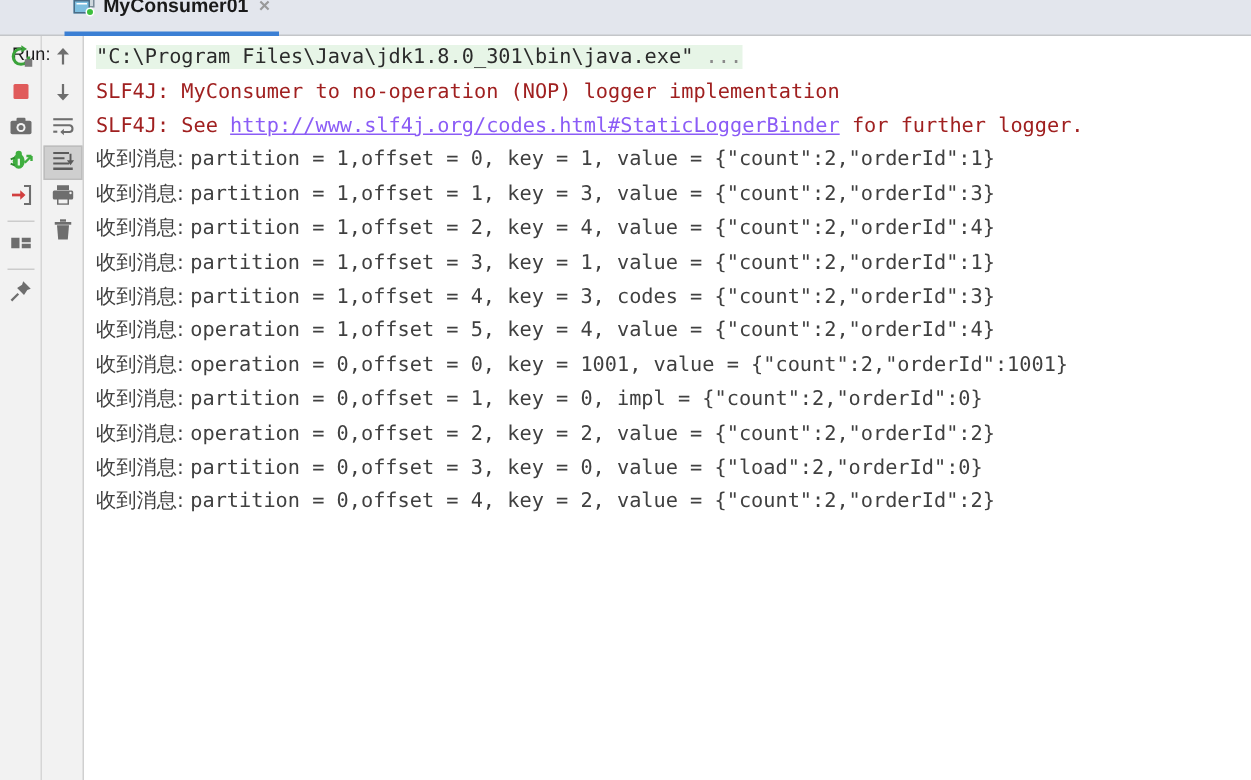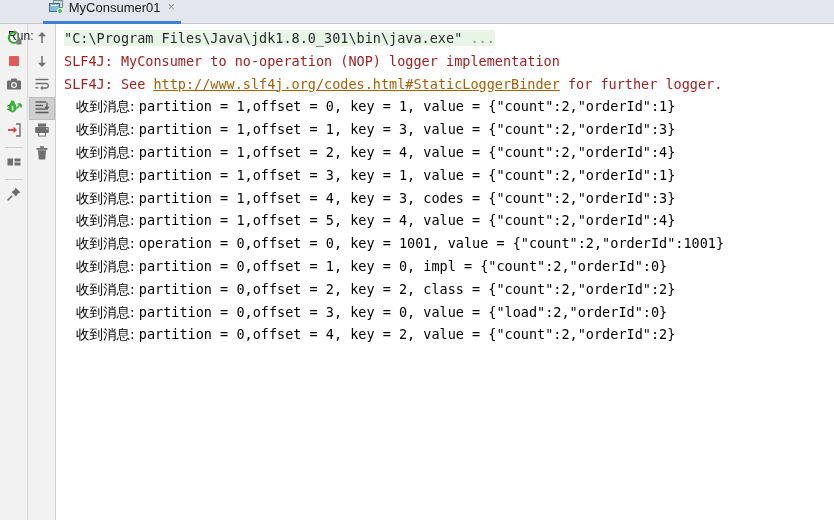--- a/index.html
+++ b/index.html
@@ -46,25 +46,26 @@
     font-family: "Liberation Sans", sans-serif;
     font-size: 12px;
     color: #1a1a1a;
     letter-spacing: 0.1px;
     white-space: nowrap;
     margin-top: 36px;
   }
   .tab {
     position: relative;
     display: flex;
-    align-items: flex-start;
-    padding: 0 6px 4px 6px;
+    align-items: flex-end;
+    padding: 0 6px 12px 6px;
     background: #e3e6ed;
     cursor: default;
     white-space: nowrap;
+    font-weight: bold;
   }
   .tab.active::after {
     content: "";
     position: absolute;
     left: 0;
     right: 0;
     bottom: -1px;
     height: 3px;
     background: #3b7fd4;
   }
@@ -195,25 +196,25 @@
   .line.cmd .hl {
     background: #e7f5e7;
   }
   .line.cmd .ellipsis {
     color: #8a8a8a;
   }
   .line.err {
     color: #a02020;
   }
   .line .link {
-    color: #a16207;
+    color: #8b5cf6;
     text-decoration: underline;
     cursor: pointer;
   }
-  .line.msg { color: #000000; margin-left: 12px; }
+  .line.msg { color: #404040; }
   .line.msg .cjk {
     font-family: "DejaVu Sans", sans-serif;
     font-size: 13.5px;
   }
 </style>
 </head>
 <body>
 
 <div class="window">
 
@@ -382,23 +383,23 @@
     <div class="console">
       <div id="console-lines">
           <div class="line cmd"><span class="hl">"C:\Program Files\Java\jdk1.8.0_301\bin\java.exe" </span><span class="hl ellipsis">...</span></div>
           <div class="line err">SLF4J: MyConsumer to no-operation (NOP) logger implementation</div>
           <div class="line err"><span>SLF4J: See </span><span class="link">http://www.slf4j.org/codes.html#StaticLoggerBinder</span><span> for further logger.</span></div>
           <div class="line msg"><span class="cjk">收到消息: </span><span>partition = 1,offset = 0, key = 1, value = {"count":2,"orderId":1}</span></div>
           <div class="line msg"><span class="cjk">收到消息: </span><span>partition = 1,offset = 1, key = 3, value = {"count":2,"orderId":3}</span></div>
           <div class="line msg"><span class="cjk">收到消息: </span><span>partition = 1,offset = 2, key = 4, value = {"count":2,"orderId":4}</span></div>
           <div class="line msg"><span class="cjk">收到消息: </span><span>partition = 1,offset = 3, key = 1, value = {"count":2,"orderId":1}</span></div>
           <div class="line msg"><span class="cjk">收到消息: </span><span>partition = 1,offset = 4, key = 3, codes = {"count":2,"orderId":3}</span></div>
-          <div class="line msg"><span class="cjk">收到消息: </span><span>partition = 1,offset = 5, key = 4, value = {"count":2,"orderId":4}</span></div>
+          <div class="line msg"><span class="cjk">收到消息: </span><span>operation = 1,offset = 5, key = 4, value = {"count":2,"orderId":4}</span></div>
           <div class="line msg"><span class="cjk">收到消息: </span><span>operation = 0,offset = 0, key = 1001, value = {"count":2,"orderId":1001}</span></div>
           <div class="line msg"><span class="cjk">收到消息: </span><span>partition = 0,offset = 1, key = 0, impl = {"count":2,"orderId":0}</span></div>
-          <div class="line msg"><span class="cjk">收到消息: </span><span>partition = 0,offset = 2, key = 2, class = {"count":2,"orderId":2}</span></div>
+          <div class="line msg"><span class="cjk">收到消息: </span><span>operation = 0,offset = 2, key = 2, value = {"count":2,"orderId":2}</span></div>
           <div class="line msg"><span class="cjk">收到消息: </span><span>partition = 0,offset = 3, key = 0, value = {"load":2,"orderId":0}</span></div>
           <div class="line msg"><span class="cjk">收到消息: </span><span>partition = 0,offset = 4, key = 2, value = {"count":2,"orderId":2}</span></div>
         </div>
     </div>
 
   </div>
 </div>
 
 </body></html>

